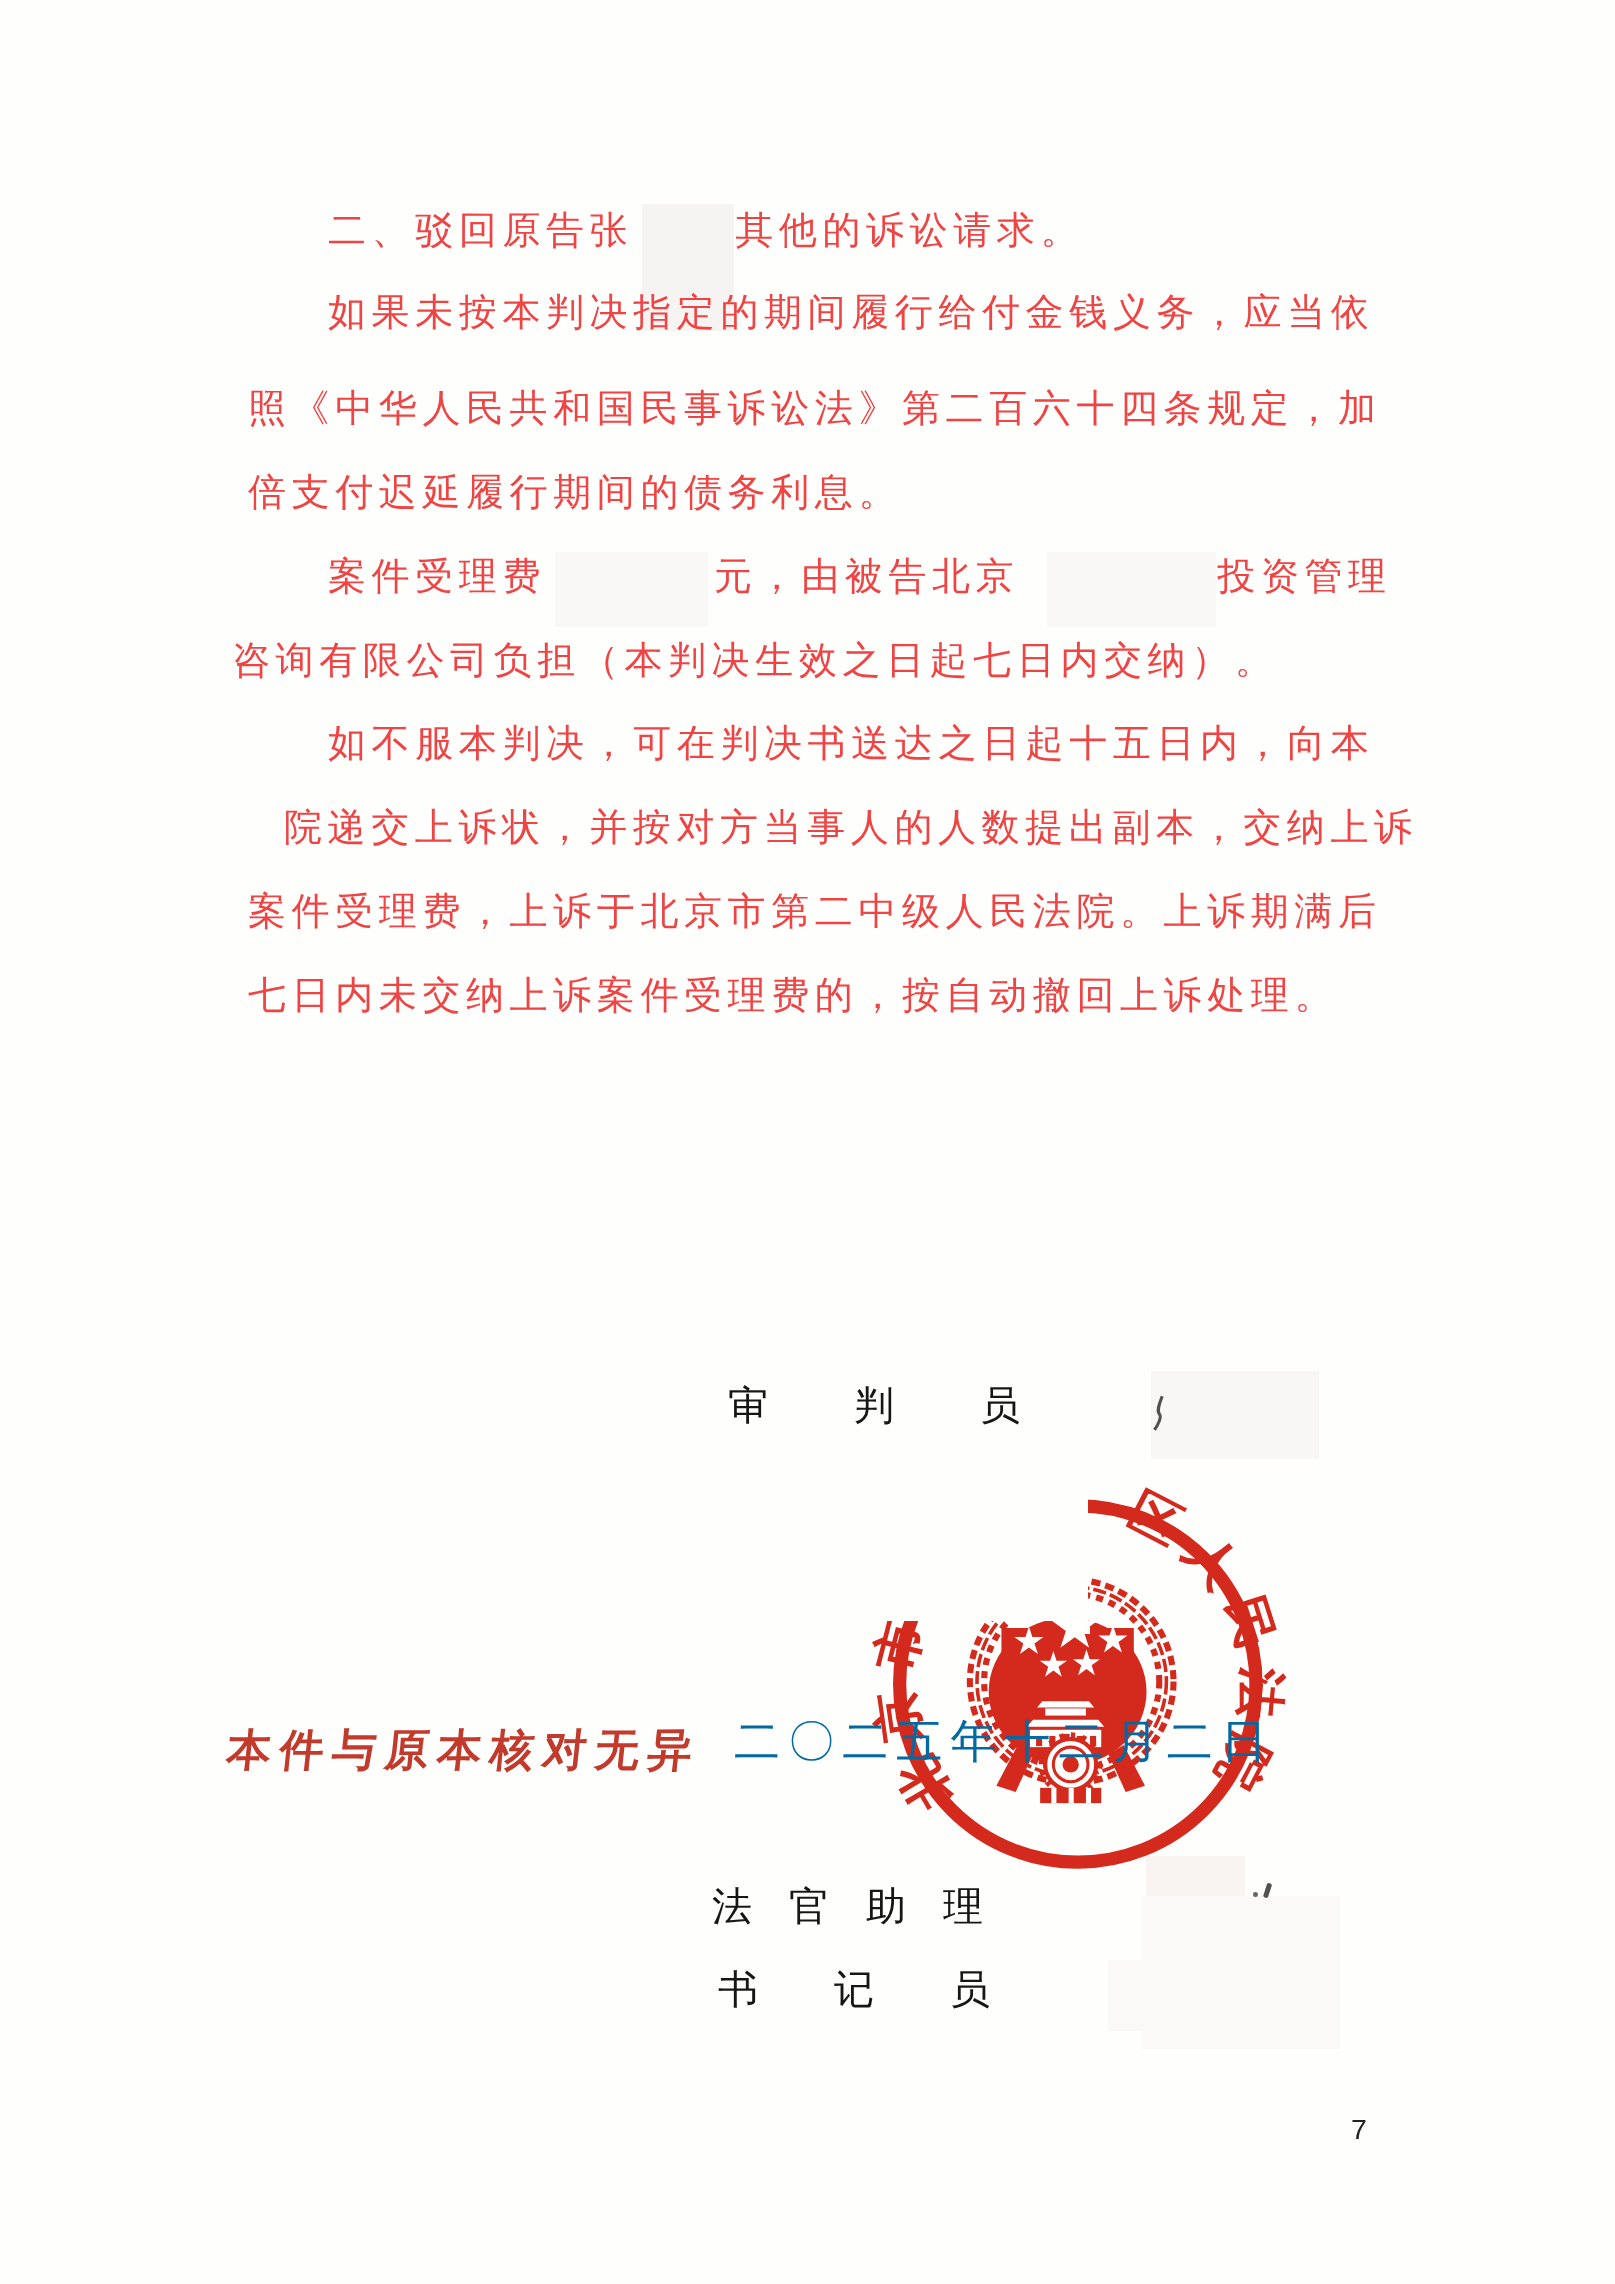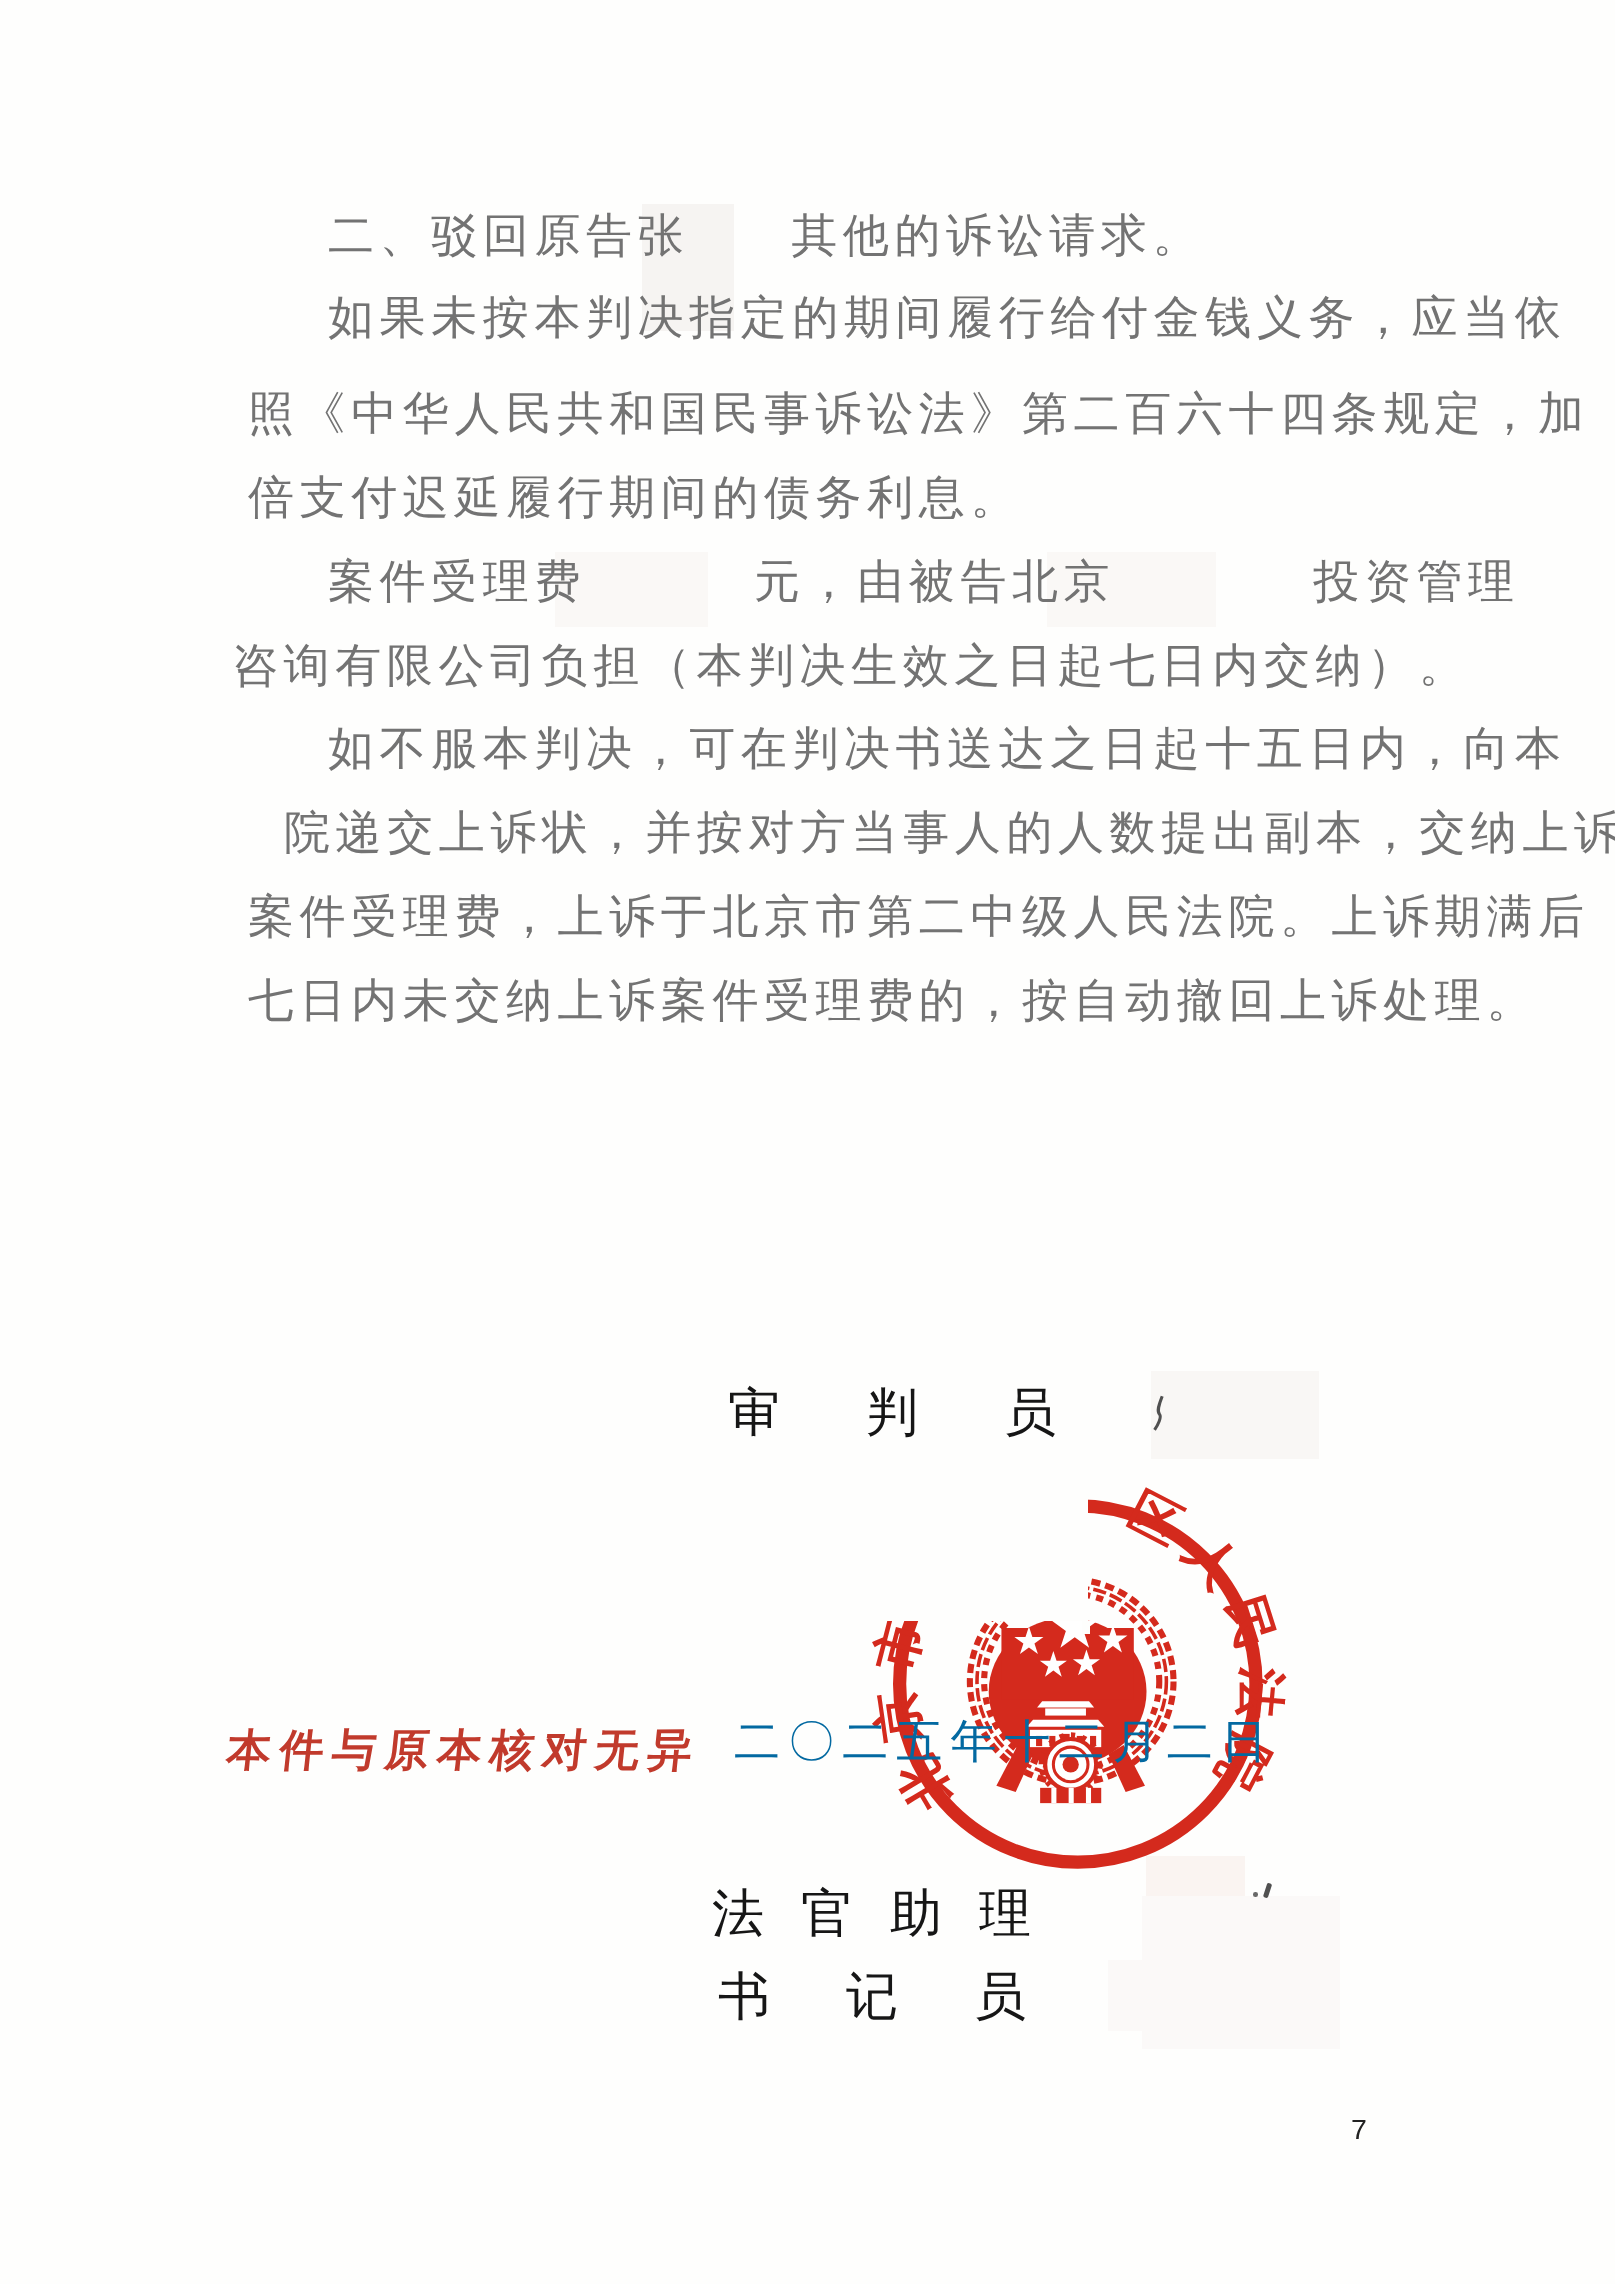--- a/index.html
+++ b/index.html
@@ -6,35 +6,35 @@
   #page{
     position:relative;
     width:1616px;height:2284px;
     background:#fefefd;
     overflow:hidden;
     font-family:"Liberation Serif","DejaVu Serif",serif;
   }
   
   .bl{
     position:absolute;
-    font-size:46px;
+    font-size:38px;
     letter-spacing:5.6px;
-    color:#737373;
+    color:#ef4444;
     white-space:nowrap;
     line-height:1.2;
   }
   .gap{display:inline-block;}
   
   .redact{position:absolute;}
   
   .white-block{position:absolute;background:#fefefd;z-index:3;}
   
   .sig{
     position:absolute;
-    font-size:52px;
+    font-size:40px;
     color:#161616;
     white-space:nowrap;
     z-index:4;
   }
   .sig span{display:inline-block;}
   
   #date-line{
     position:absolute;
     left:734px;top:1711px;
     font-size:46px;

